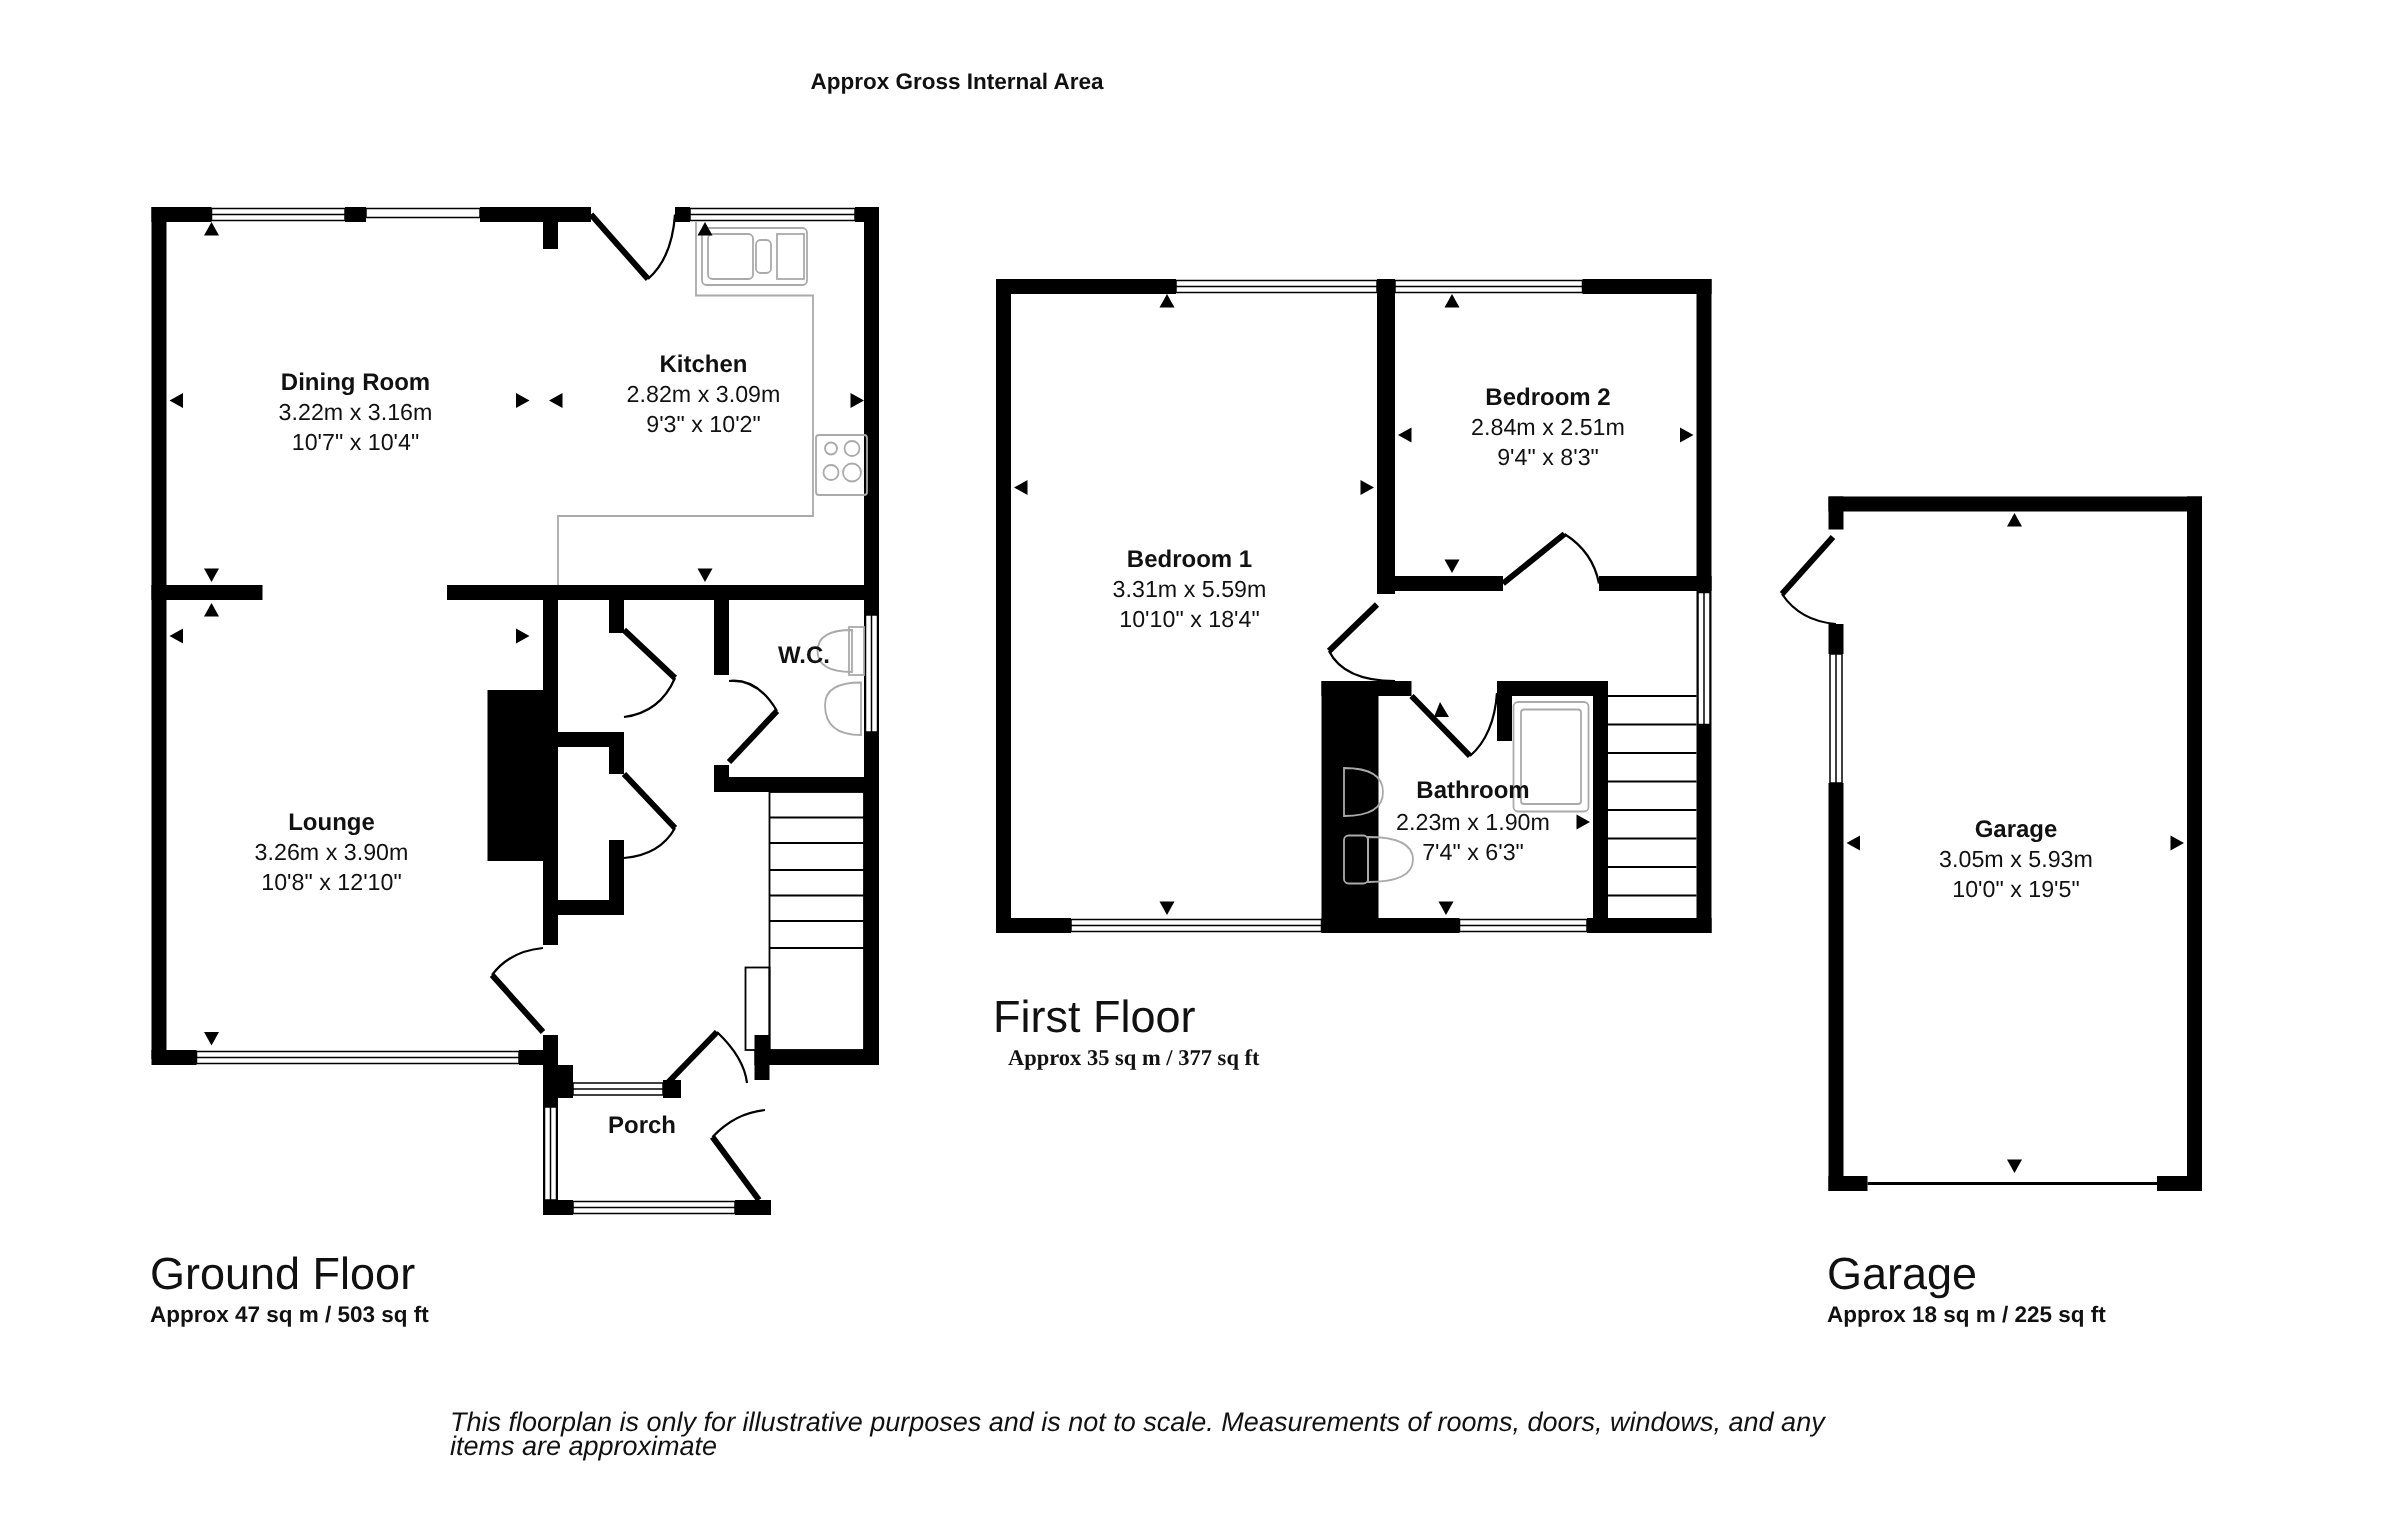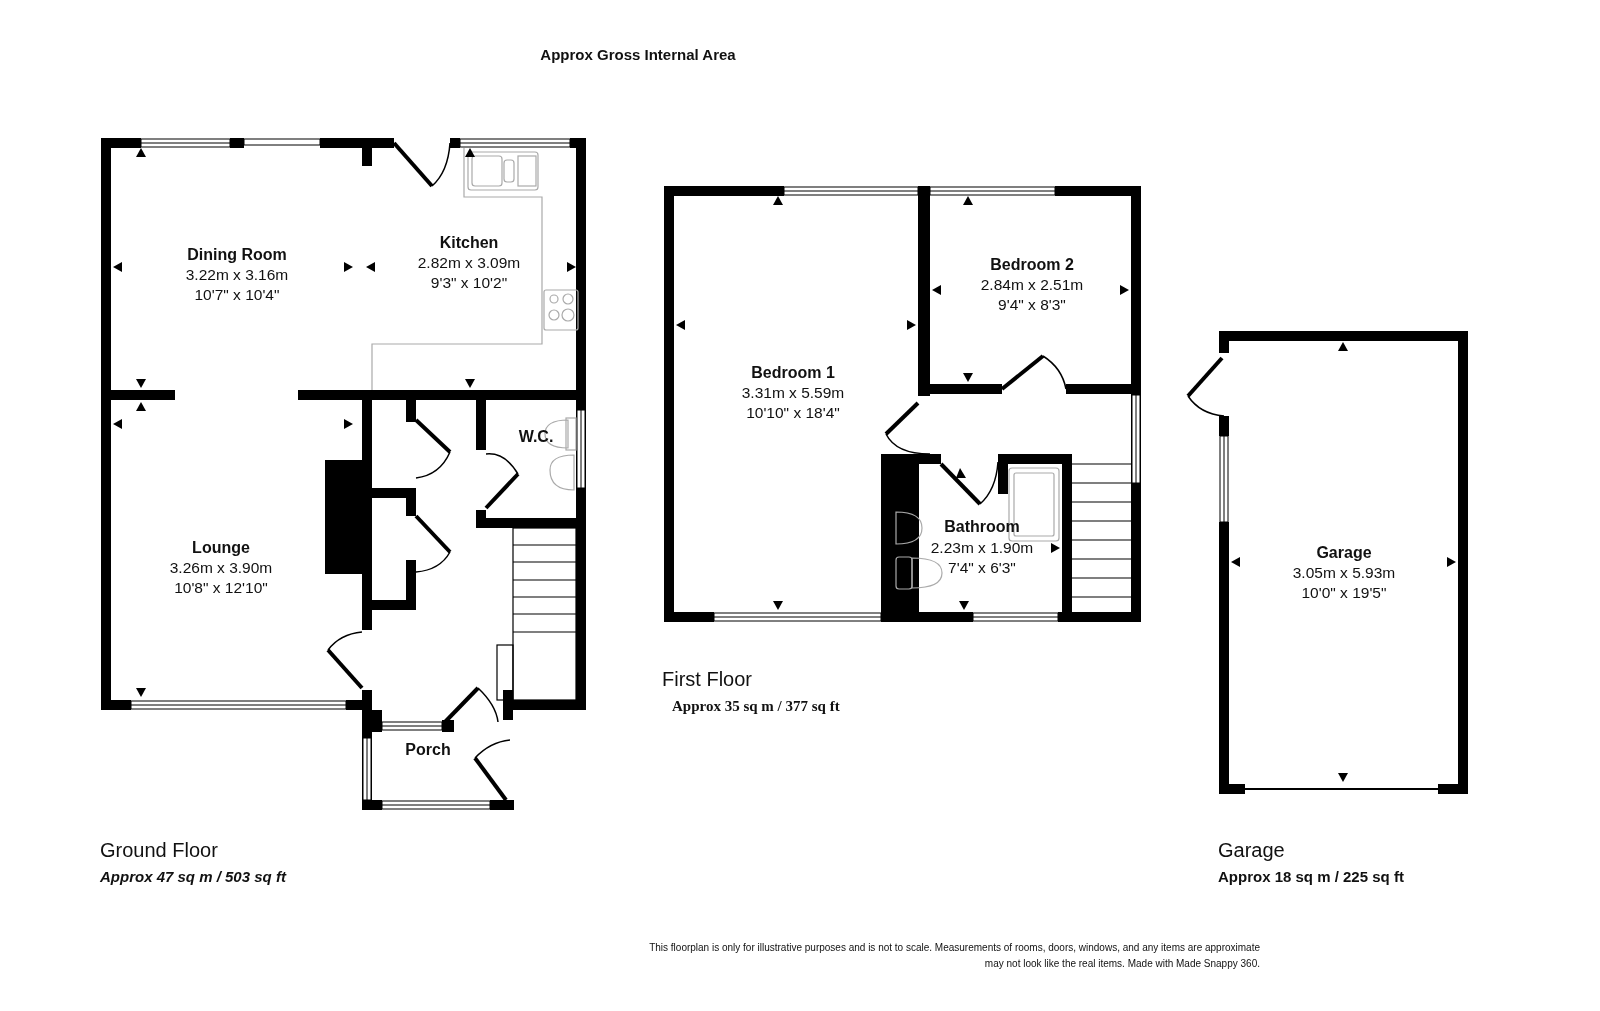--- a/index.html
+++ b/index.html
@@ -1,20 +1,20 @@
 <!DOCTYPE html>
 <html><head>
 <meta charset="utf-8">
 <style>
   html, body { margin:0; padding:0; background:#ffffff; }
   body { width:1600px; height:1011px; position:relative; overflow:hidden; font-family:"Liberation Sans", sans-serif; color:#111; }
   .title { position:absolute; left:0; width:1276px; top:46px; text-align:center; font-weight:bold; font-size:15px; line-height:18px; }
-  .floor-label { position:absolute; font-size:20px; line-height:24px; }
+  .floor-label { position:absolute; font-size:30px; line-height:24px; }
   .floor-area { position:absolute; font-size:15px; font-weight:bold; line-height:18px; }
-  .disclaimer { position:absolute; left:300px; width:960px; top:940px; text-align:right; font-size:10px; line-height:16px; }
+  .disclaimer { position:absolute; left:300px; width:960px; top:940px; text-align:left; font-size:18px; line-height:16px;font-style:italic; }
   svg { position:absolute; left:0; top:0; }
   .room-name { font-family:"Liberation Sans", sans-serif; font-weight:bold; font-size:16px; text-anchor:middle; fill:#111; }
   .room-dim { font-family:"Liberation Sans", sans-serif; font-size:15.5px; text-anchor:middle; fill:#111; }
 </style>
 </head>
 <body>
 
 <div class="title">
   <div>Approx Gross Internal Area</div>
 </div>
@@ -276,24 +276,23 @@
     <text class="room-dim" x="982" y="573">7'4" x 6'3"</text>
   </g>
   <g>
     <text class="room-name" x="1344" y="558">Garage</text>
     <text class="room-dim" x="1344" y="578">3.05m x 5.93m</text>
     <text class="room-dim" x="1344" y="598">10'0" x 19'5"</text>
   </g>
 </svg>
 
 <div class="floor-label" style="left:100px; top:838px;text-align:right;">Ground Floor</div>
-<div class="floor-area" style="left:100px; top:868px;font-style:italic;">Approx 47 sq m / 503 sq ft</div>
+<div class="floor-area" style="left:100px; top:868px;">Approx 47 sq m / 503 sq ft</div>
 
 <div class="floor-label" style="left:662px; top:667px;">First Floor</div>
 <div class="floor-area" style="left:672px; top:697px;font-family:Liberation Serif, serif;">Approx 35 sq m / 377 sq ft</div>
 
 <div class="floor-label" style="left:1218px; top:838px;">Garage</div>
 <div class="floor-area" style="left:1218px; top:868px;">Approx 18 sq m / 225 sq ft</div>
 
 <div class="disclaimer">
   <div>This floorplan is only for illustrative purposes and is not to scale. Measurements of rooms, doors, windows, and any items are approximate</div>
-  <div>may not look like the real items. Made with Made Snappy 360.</div>
 </div>
 
 </body></html>

